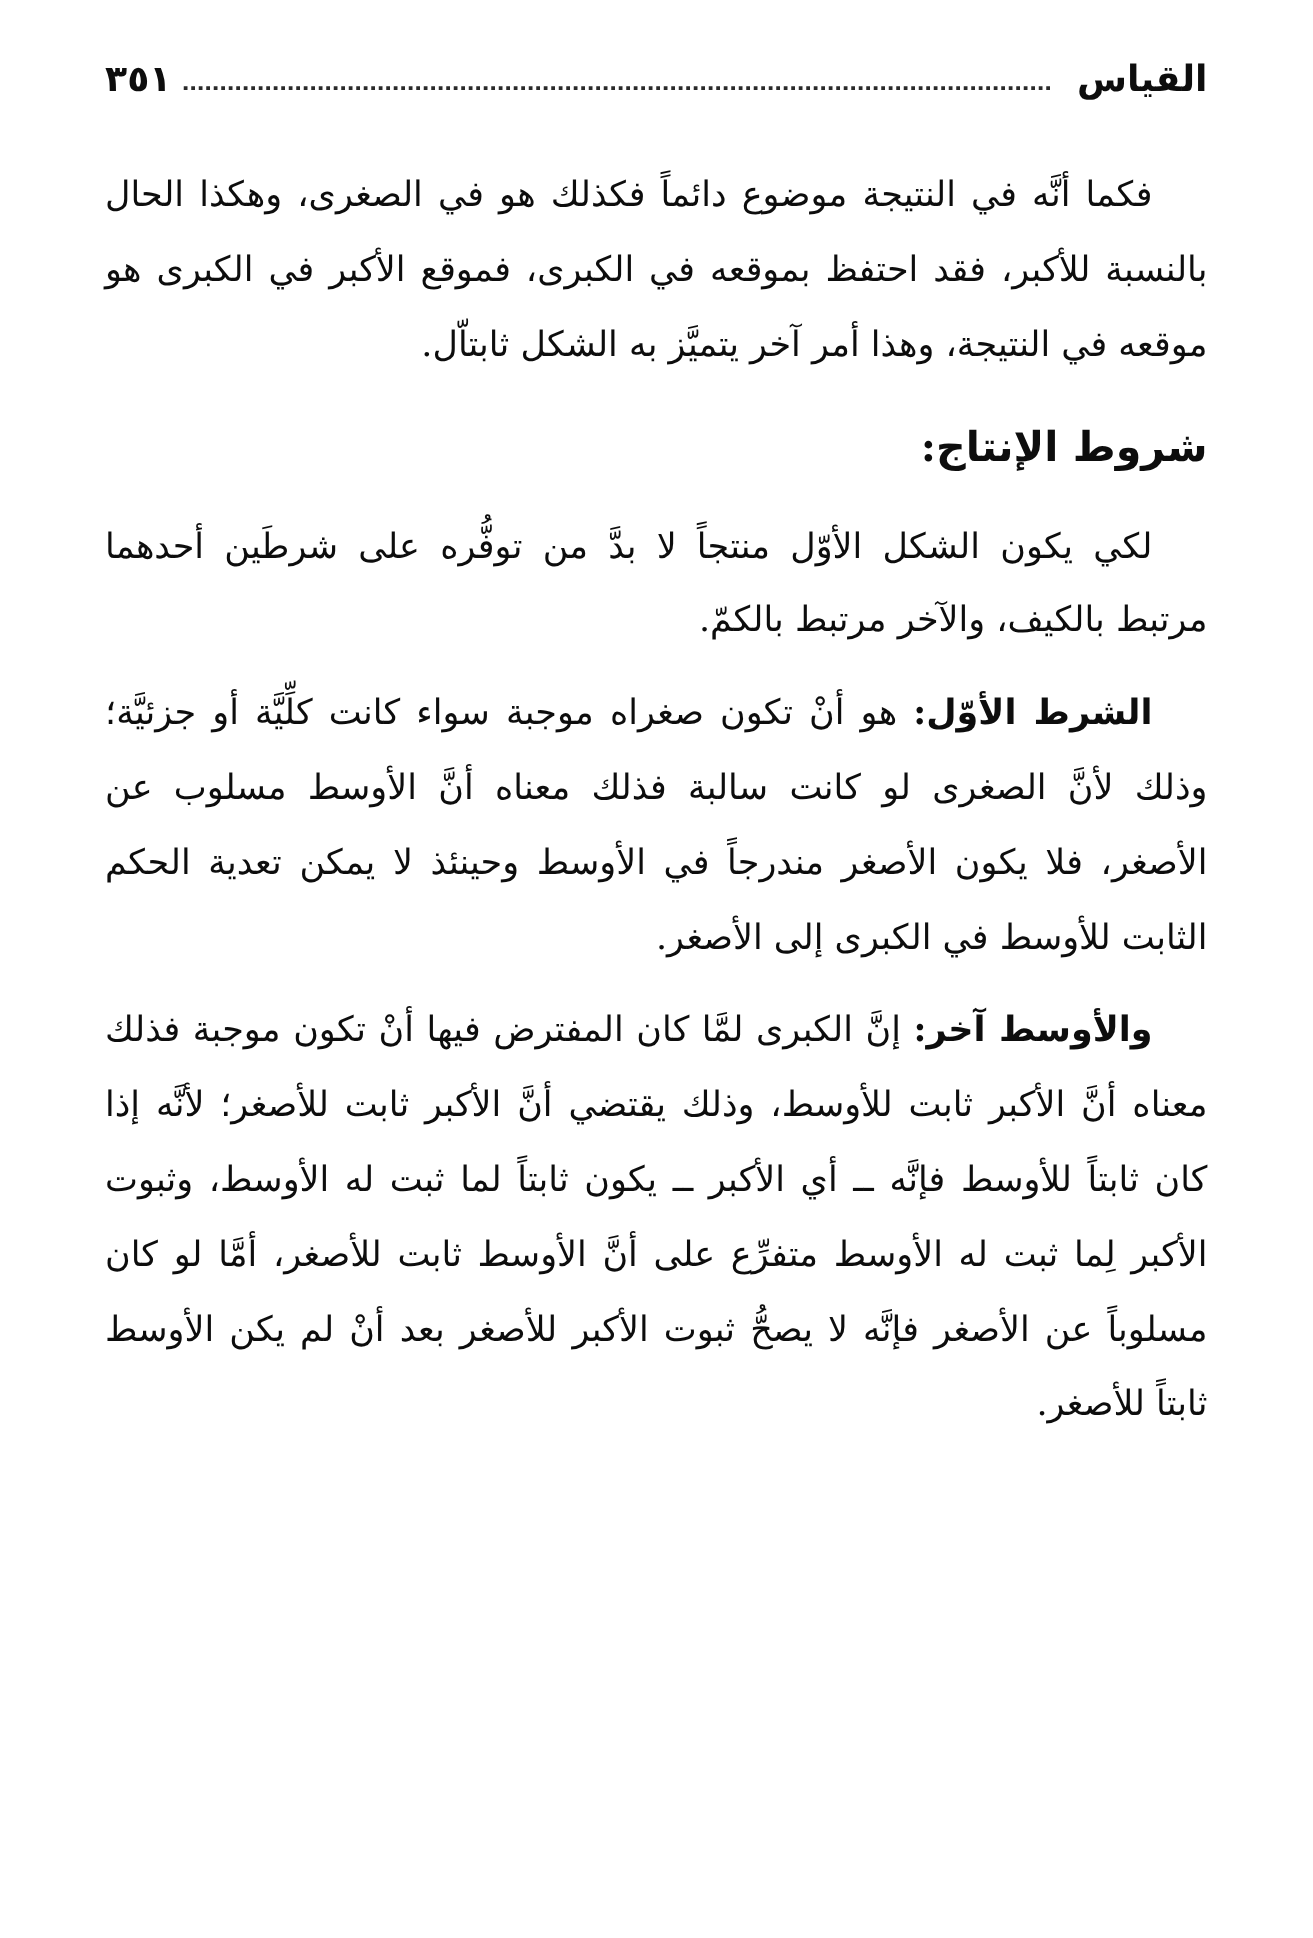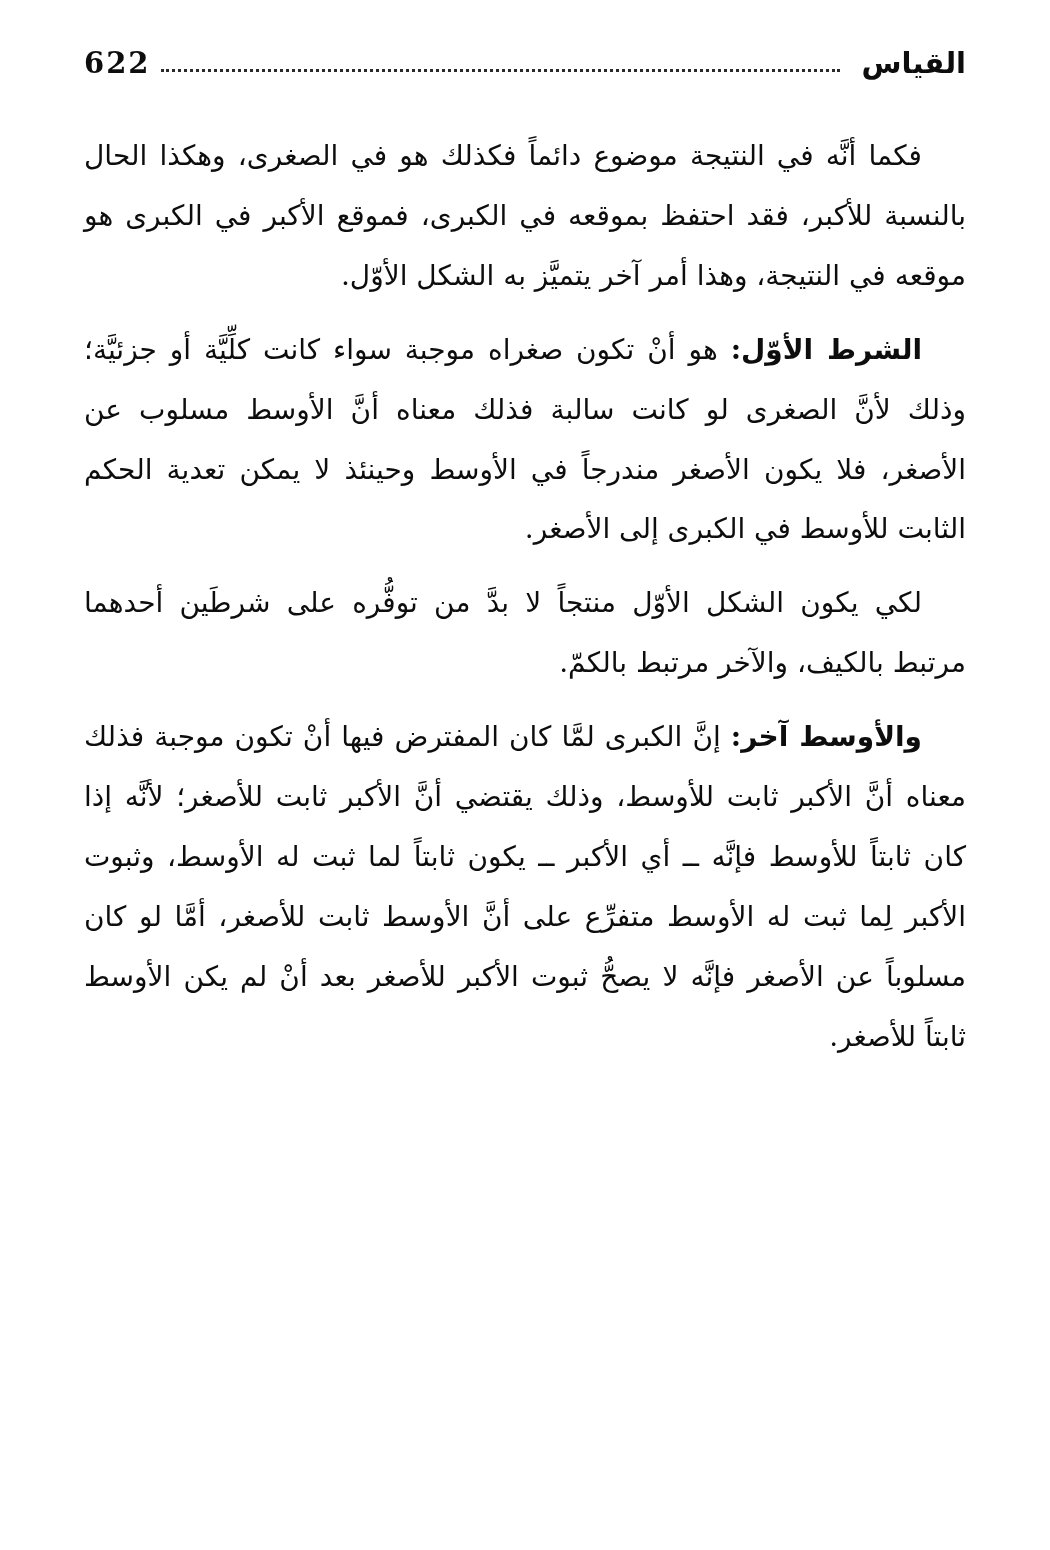--- a/index.html
+++ b/index.html
@@ -51,34 +51,35 @@
     }
   </style>
 </head>
 <body>
 
 <div class="page">
 
   <header class="page-header">
     <span class="running-title">القياس</span>
     <span class="leader"></span>
-    <span class="page-num">622</span>
+    <span class="page-num">٣٥١</span>
   </header>
 
   <main class="body-text">
 
-    <p class="para">فكما أنَّه في النتيجة موضوع دائماً فكذلك هو في الصغرى، وهكذا الحال بالنسبة للأكبر، فقد احتفظ بموقعه في الكبرى، فموقع الأكبر في الكبرى هو موقعه في النتيجة، وهذا أمر آخر يتميَّز به الشكل الأوّل.</p>
+    <p class="para">فكما أنَّه في النتيجة موضوع دائماً فكذلك هو في الصغرى، وهكذا الحال بالنسبة للأكبر، فقد احتفظ بموقعه في الكبرى، فموقع الأكبر في الكبرى هو موقعه في النتيجة، وهذا أمر آخر يتميَّز به الشكل ثابتاّل.</p>
 
+    <h2 class="section-heading">شروط الإنتاج:</h2>
+
+    <p class="para">لكي يكون الشكل الأوّل منتجاً لا بدَّ من توفُّره على شرطَين أحدهما مرتبط بالكيف، والآخر مرتبط بالكمّ.</p>
 
     <p class="para">
       <strong class="lead">الشرط الأوّل:</strong>
       <span>هو أنْ تكون صغراه موجبة سواء كانت كلِّيَّة أو جزئيَّة؛ وذلك لأنَّ الصغرى لو كانت سالبة فذلك معناه أنَّ الأوسط مسلوب عن الأصغر، فلا يكون الأصغر مندرجاً في الأوسط وحينئذ لا يمكن تعدية الحكم الثابت للأوسط في الكبرى إلى الأصغر.</span>
     </p>
-
-    <p class="para">لكي يكون الشكل الأوّل منتجاً لا بدَّ من توفُّره على شرطَين أحدهما مرتبط بالكيف، والآخر مرتبط بالكمّ.</p>
 
     <p class="para">
       <strong class="lead">والأوسط آخر:</strong>
       <span>إنَّ الكبرى لمَّا كان المفترض فيها أنْ تكون موجبة فذلك معناه أنَّ الأكبر ثابت للأوسط، وذلك يقتضي أنَّ الأكبر ثابت للأصغر؛ لأنَّه إذا كان ثابتاً للأوسط فإنَّه ــ أي الأكبر ــ يكون ثابتاً لما ثبت له الأوسط، وثبوت الأكبر لِما ثبت له الأوسط متفرِّع على أنَّ الأوسط ثابت للأصغر، أمَّا لو كان مسلوباً عن الأصغر فإنَّه لا يصحُّ ثبوت الأكبر للأصغر بعد أنْ لم يكن الأوسط ثابتاً للأصغر.</span>
     </p>
 
 
 
   </main>
 

